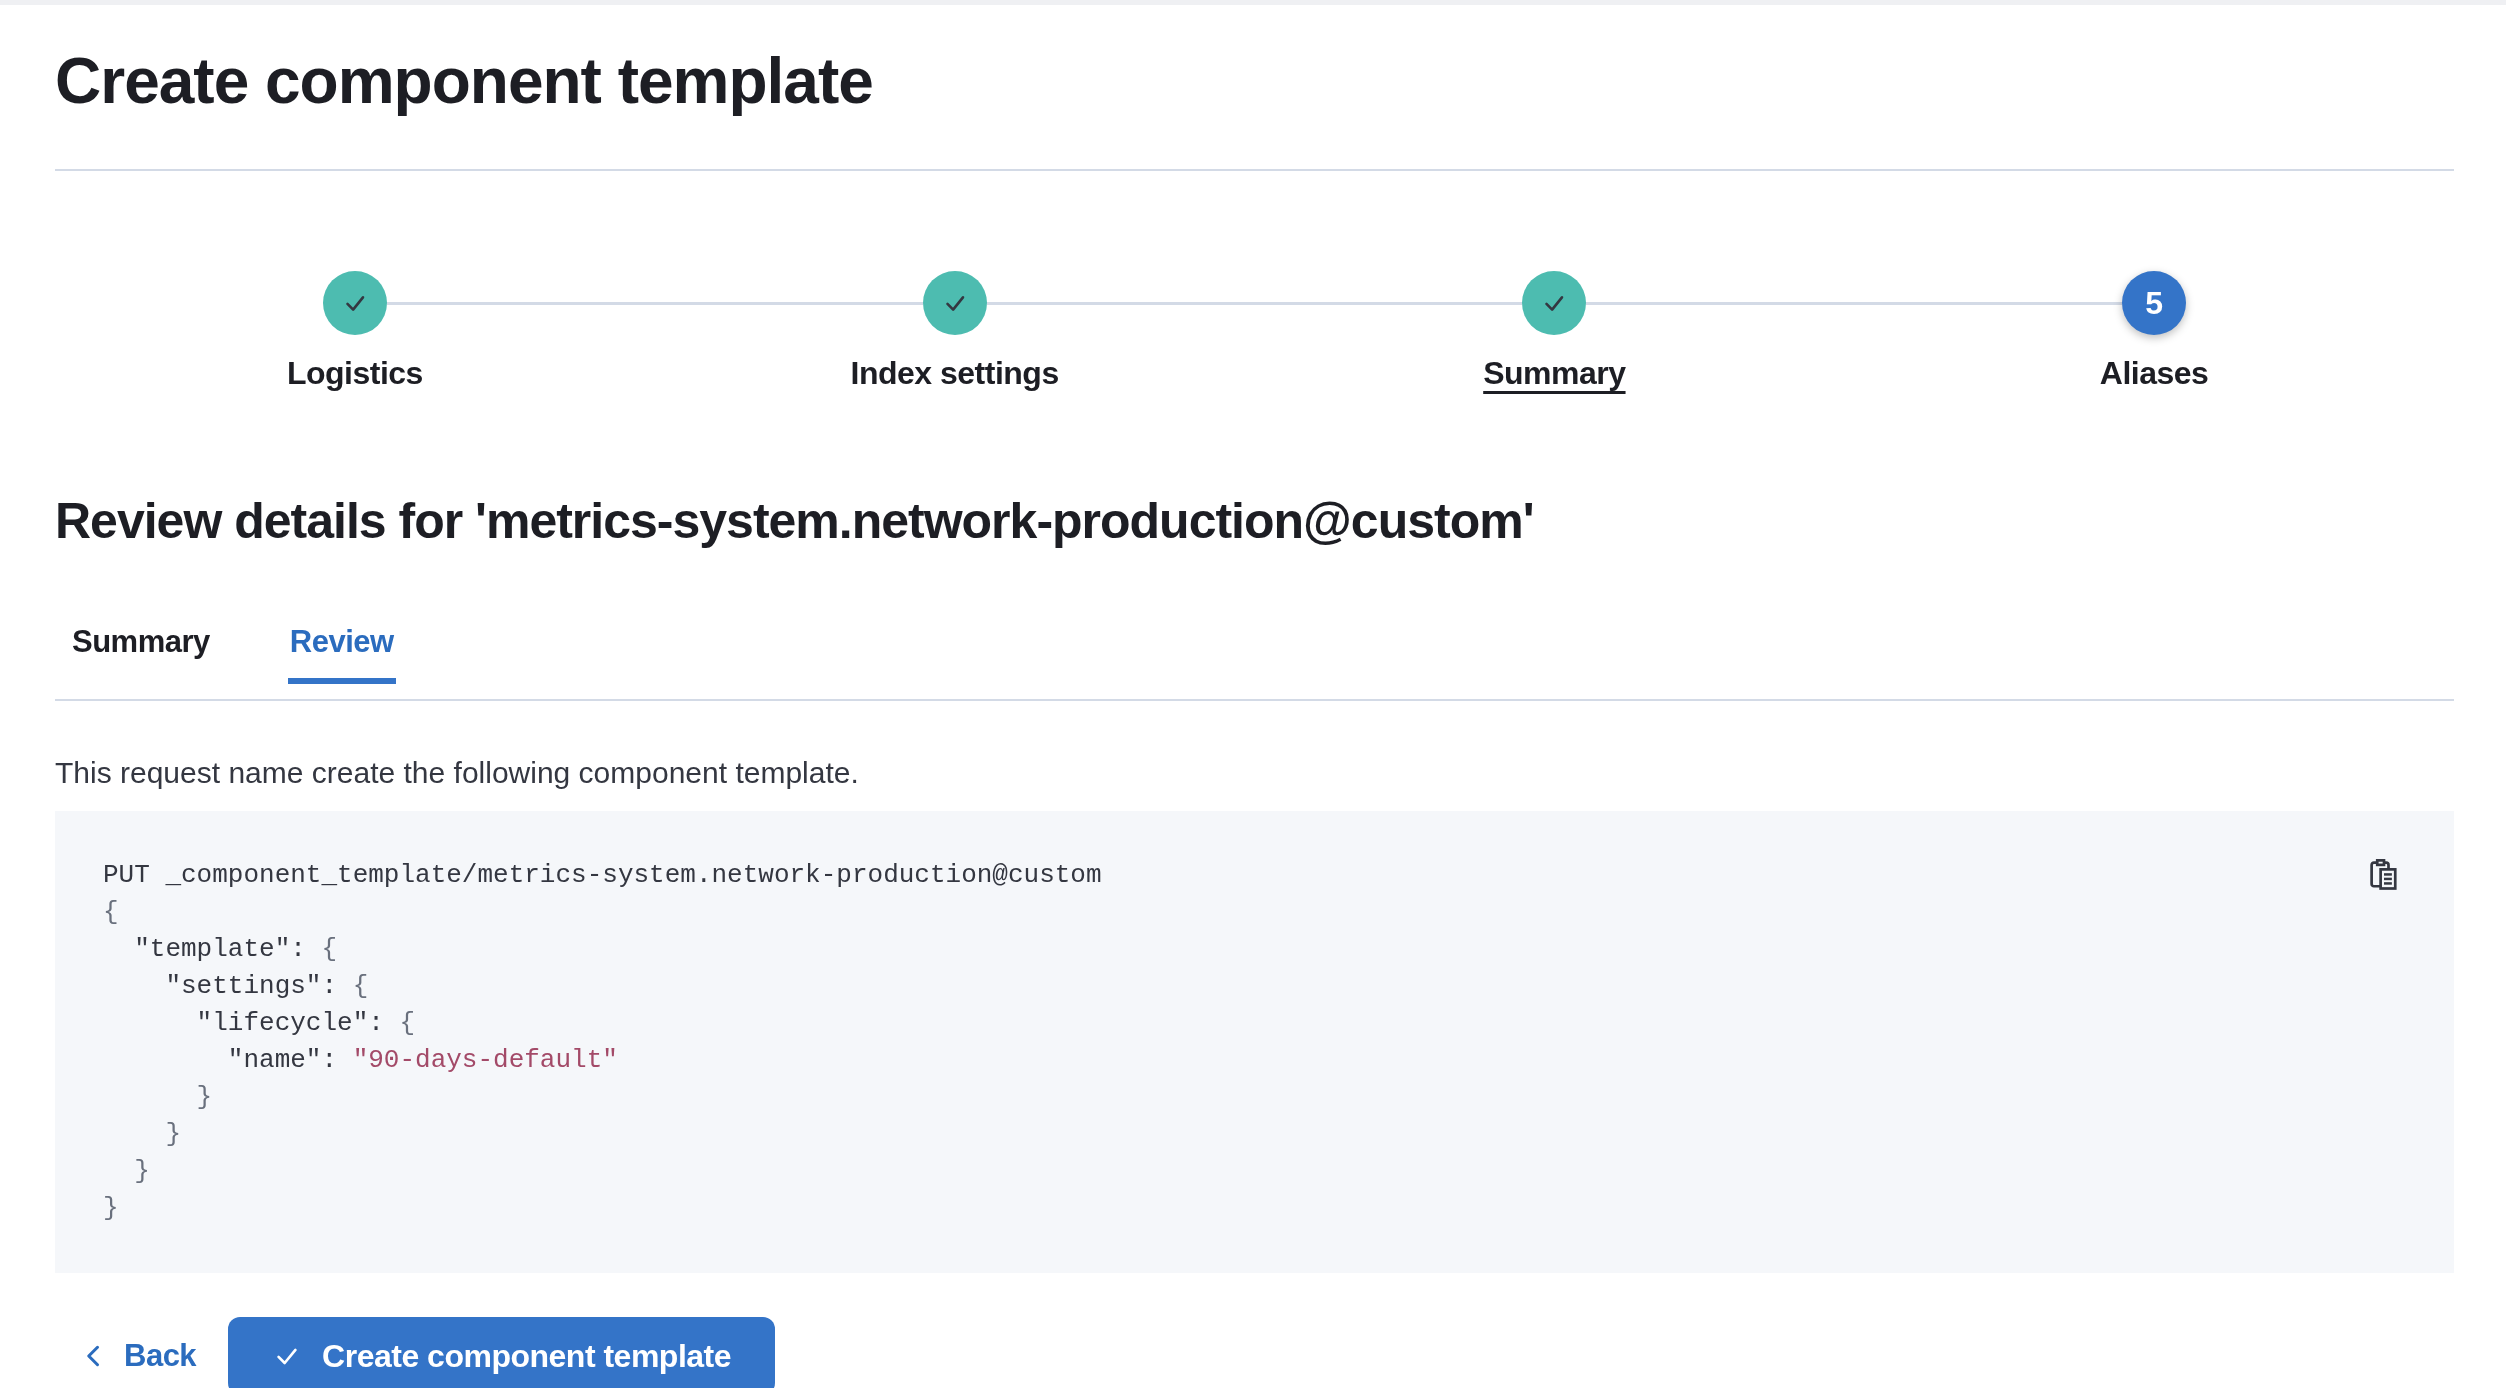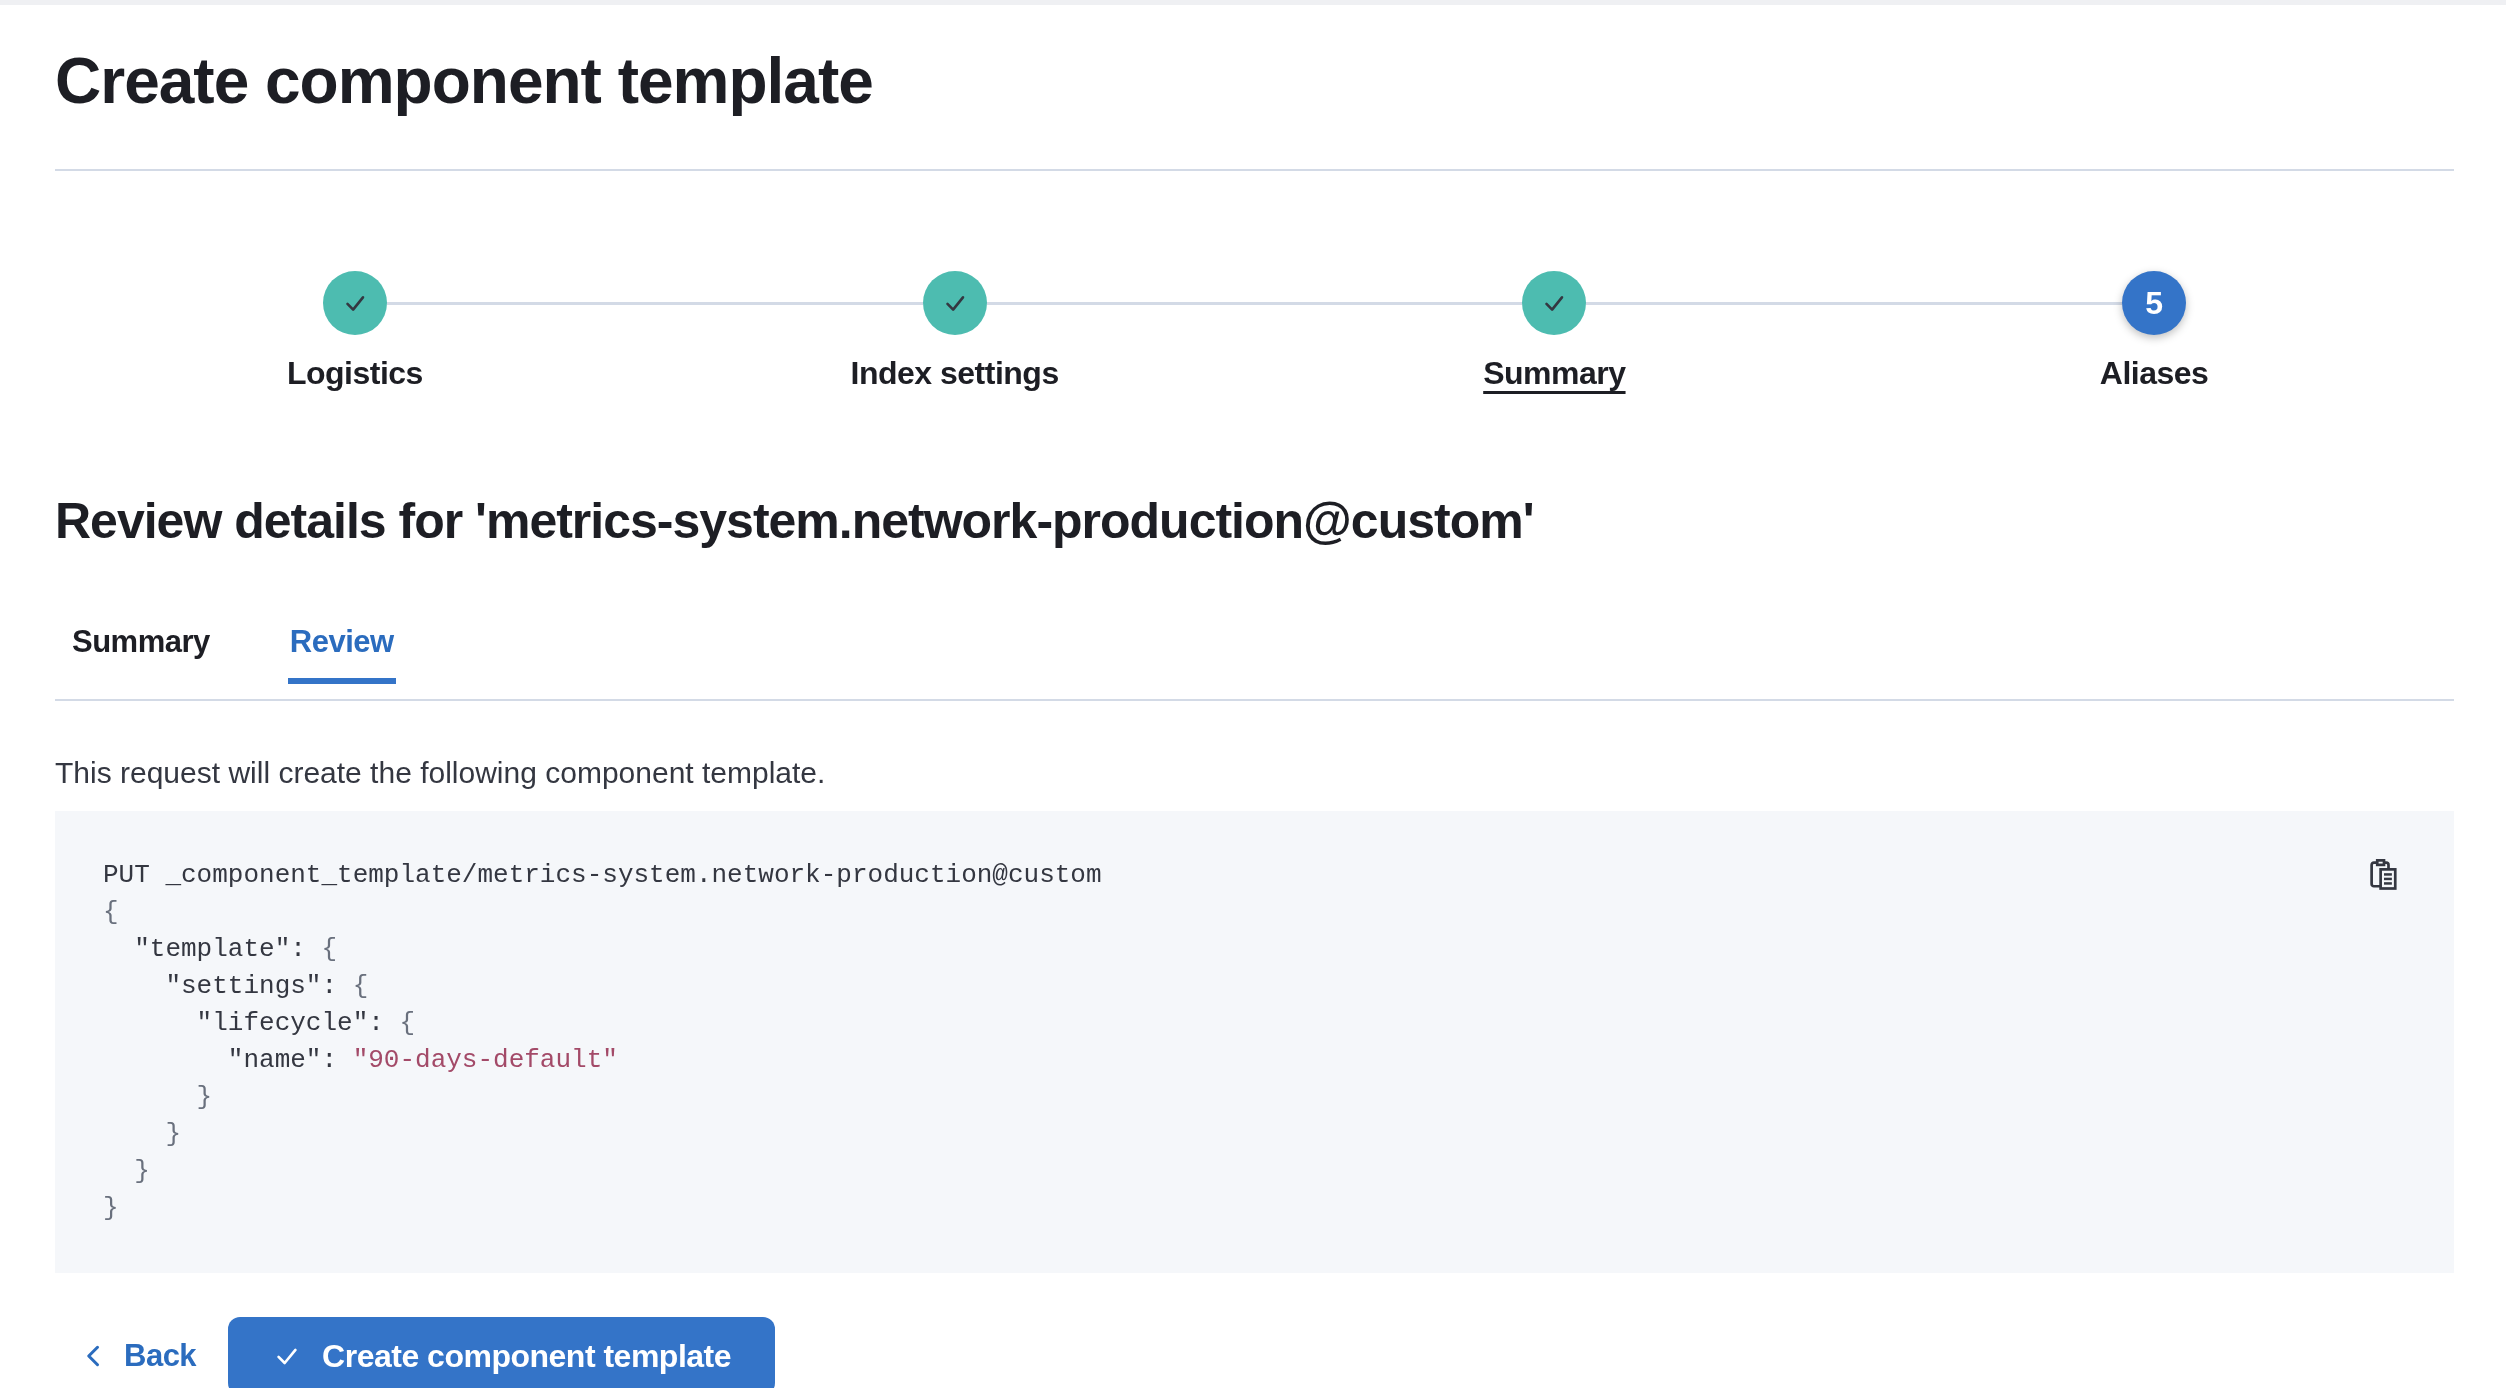--- a/index.html
+++ b/index.html
@@ -210,21 +210,21 @@
 </div>
 
     <h2 class="review-heading">Review details for 'metrics-system.network-production@custom'</h2>
 
     <div class="tabs">
   <button class="tab">Summary</button>
 
   <button class="tab selected">Review</button>
 </div>
 
-    <p class="desc">This request will create the following component template.</p>
+    <p class="desc">This request name create the following component template.</p>
 
     <div class="code-block">
       <div class="code-lines">
           <div class="code-line"><span class="tok-d">PUT _component_template/metrics-system.network-production@custom</span></div>
           <div class="code-line"><span class="tok-p">{</span></div>
           <div class="code-line"><span class="tok-d">  "template": </span><span class="tok-p">{</span></div>
           <div class="code-line"><span class="tok-d">    "settings": </span><span class="tok-p">{</span></div>
           <div class="code-line"><span class="tok-d">      "lifecycle": </span><span class="tok-p">{</span></div>
           <div class="code-line"><span class="tok-d">        "name": </span><span class="tok-s">"90-days-default"</span></div>
           <div class="code-line"><span class="tok-p">      }</span></div>

